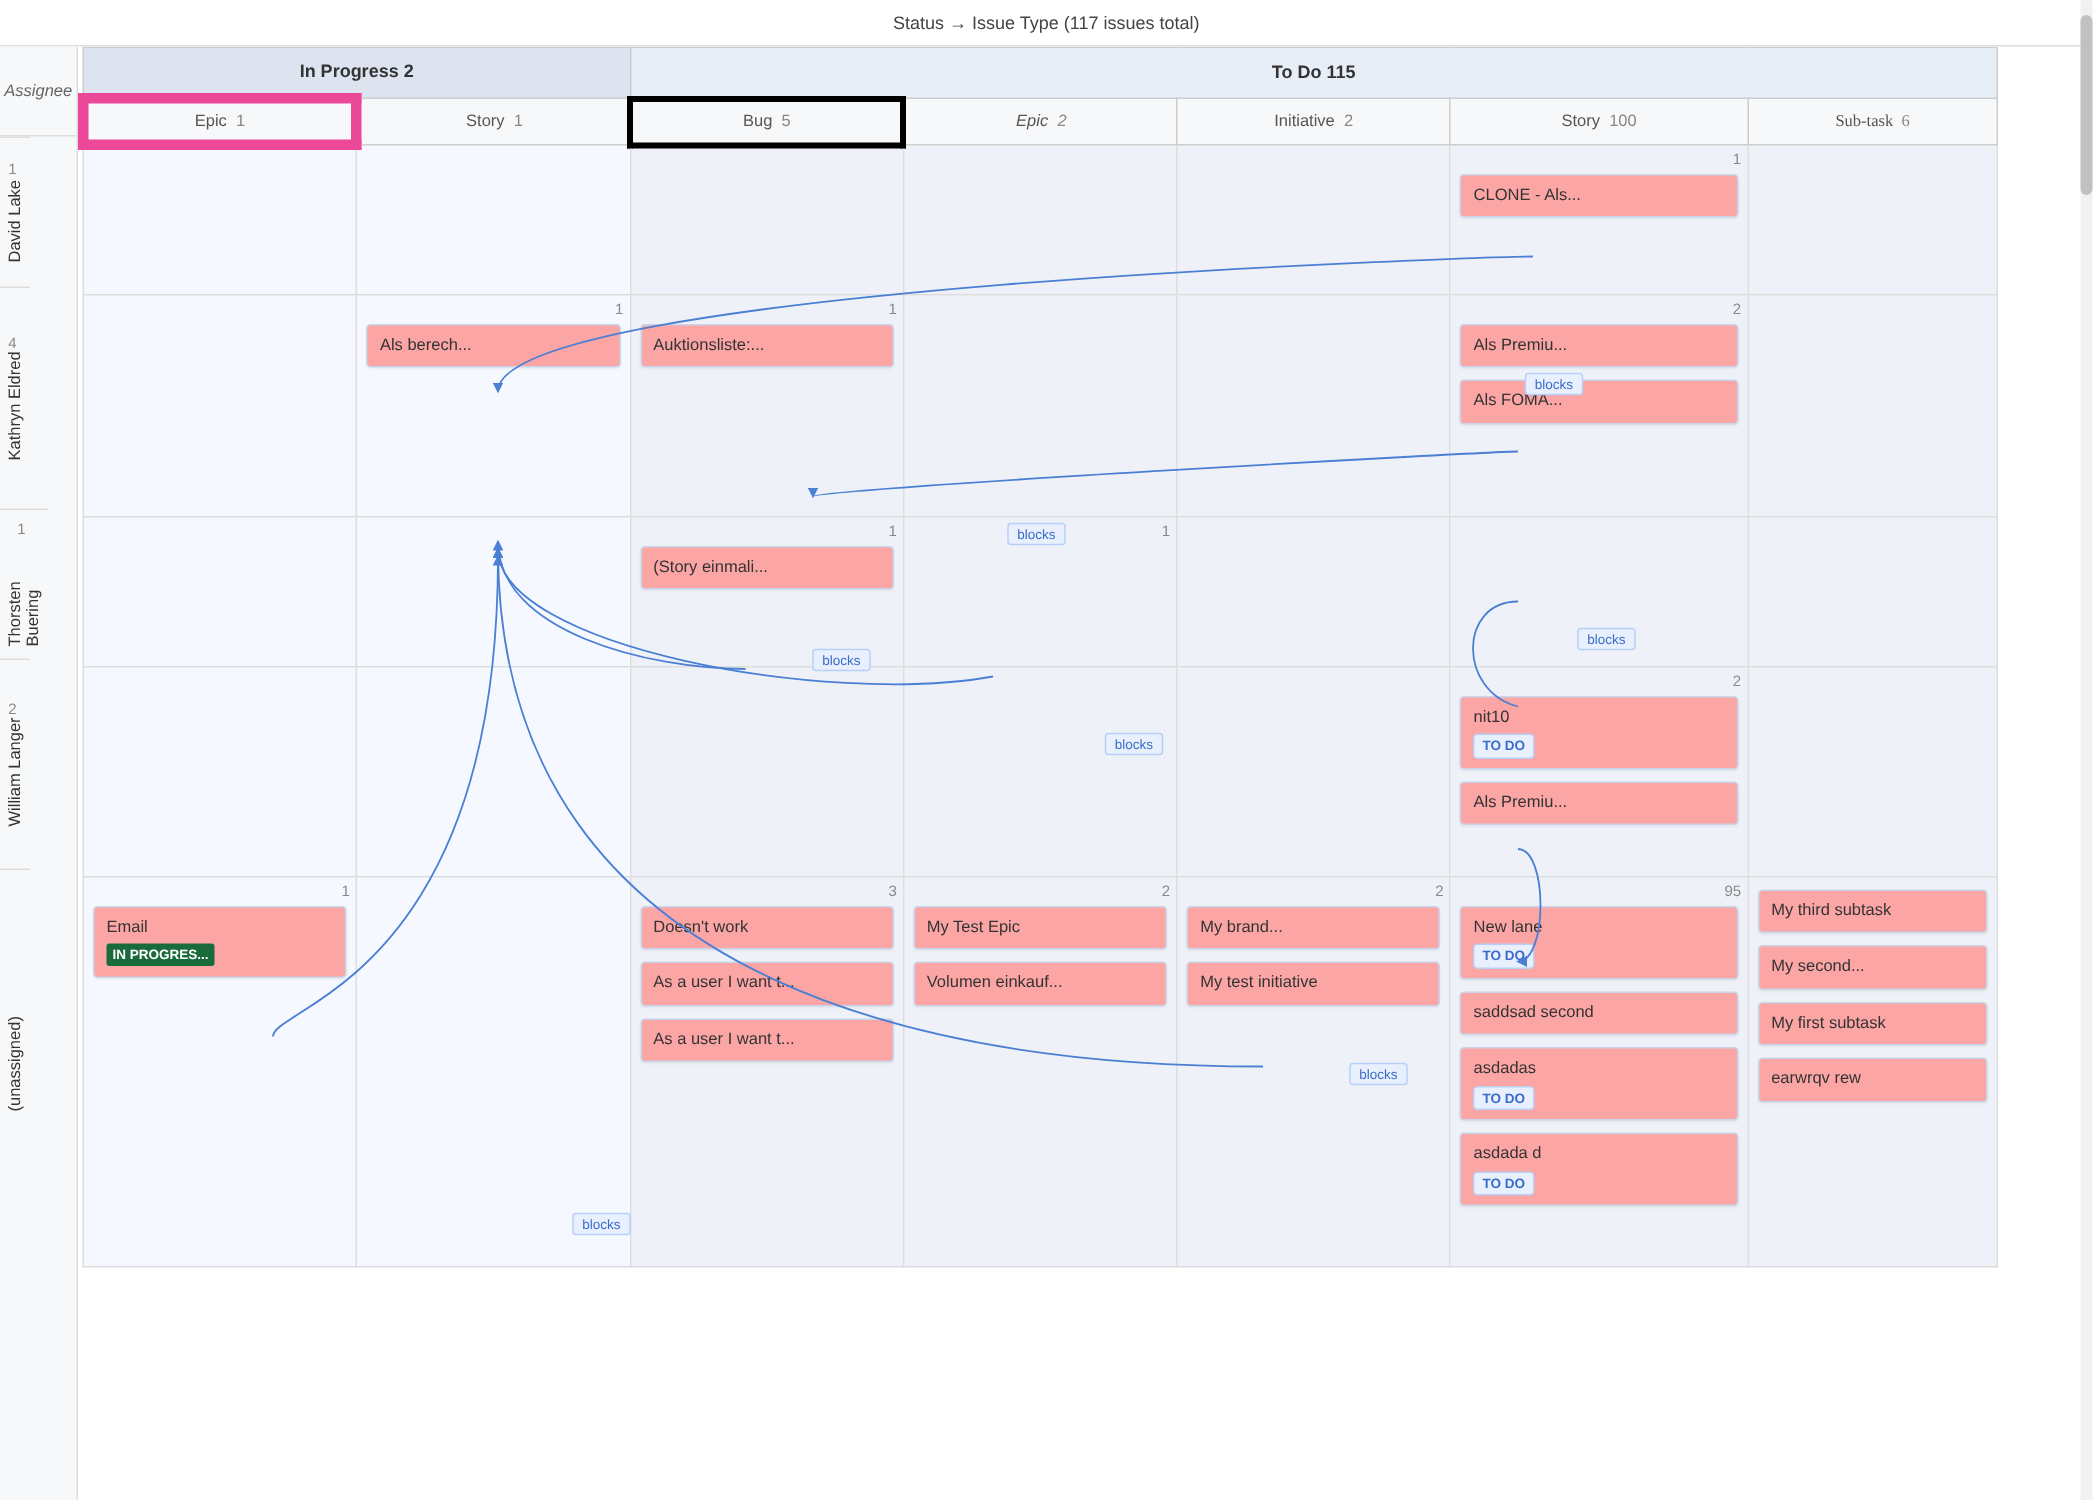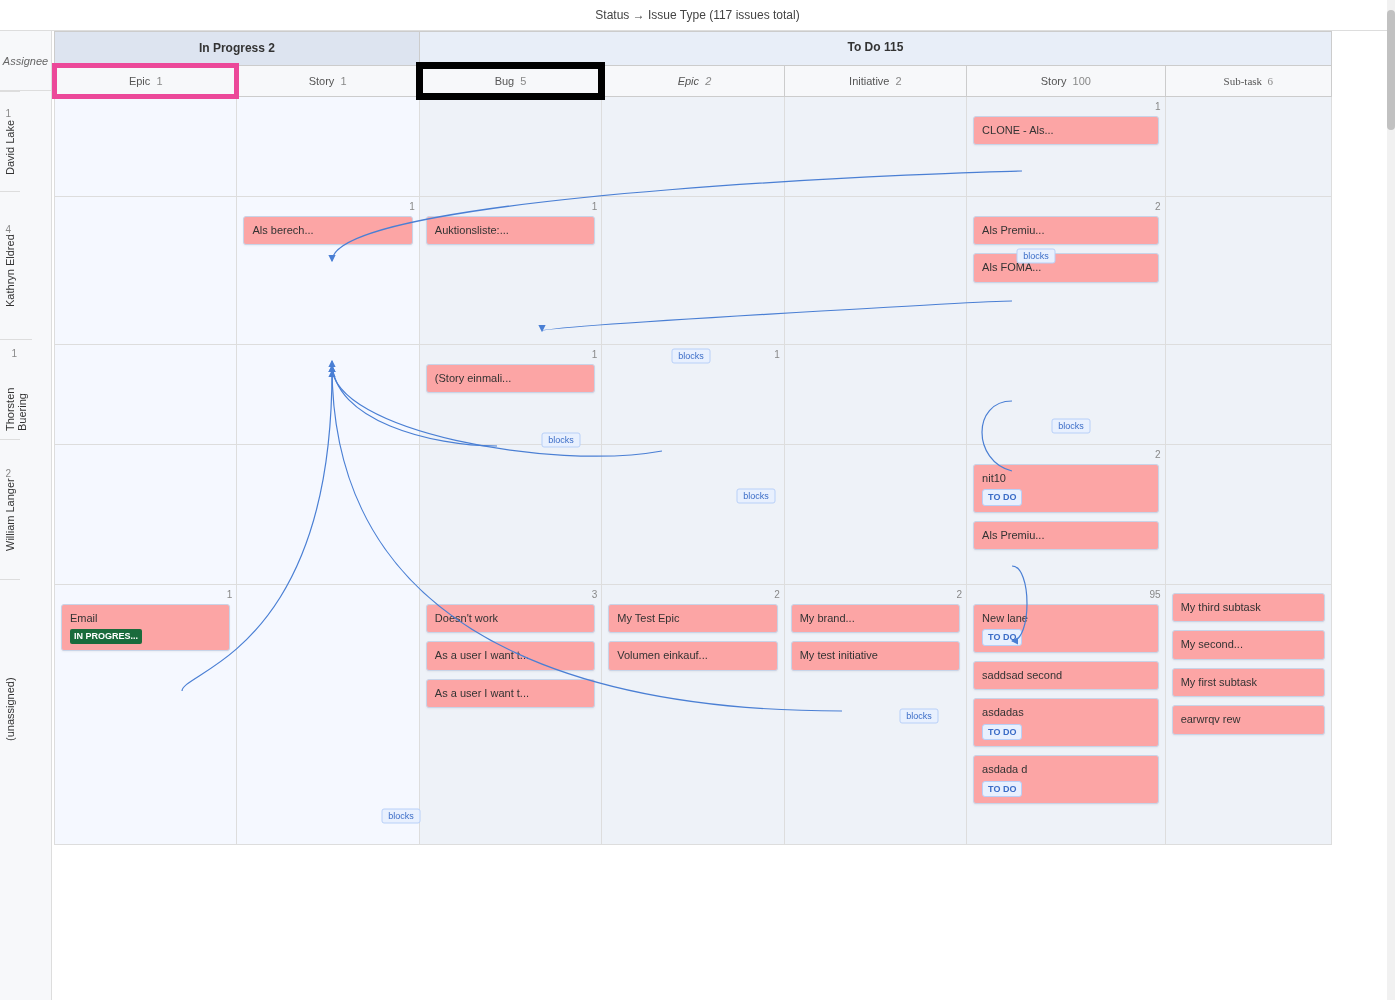--- a/index.html
+++ b/index.html
@@ -190,23 +190,23 @@
       <thead>
         <tr class="header-row-1">
           <th colspan="2" style="background:#dde4f0; border:1px solid #ccc;">
             <span>In Progress</span>&nbsp;<span>2</span>
           </th>
           <th colspan="5" style="background:#e8eef8; border:1px solid #ccc;">
             <span>To Do</span>&nbsp;<span>115</span>
           </th>
         </tr>
         <tr class="header-row-2">
-          <th style="width:170px;border:5px solid #ec4899;margin-top:17px;">Epic &nbsp;<span style="color:#888">1</span></th>
+          <th style="width:170px;border:7px solid #ec4899;margin-top:17px;">Epic &nbsp;<span style="color:#888">1</span></th>
           <th style="width:170px;border:1px solid #ccc;">Story &nbsp;<span style="color:#888">1</span></th>
-          <th style="width:170px;border:7px solid #000000;">Bug &nbsp;<span style="color:#888">5</span></th>
+          <th style="width:170px;border:4px solid #000000;">Bug &nbsp;<span style="color:#888">5</span></th>
           <th style="width:170px;border:1px solid #ccc;font-style:italic;">Epic &nbsp;<span style="color:#888">2</span></th>
           <th style="width:170px;border:1px solid #ccc;">Initiative &nbsp;<span style="color:#888">2</span></th>
           <th style="width:185px;border:1px solid #ccc;">Story &nbsp;<span style="color:#888">100</span></th>
           <th style="width:155px;border:1px solid #ccc;font-family:Liberation Serif, serif;">Sub-task &nbsp;<span style="color:#888">6</span></th>
         </tr>
       </thead>
       <tbody>
 
         <tr>
           <td style="border:1px solid #ddd; background:#f5f8ff; height:100px; padding:4px;"></td>

